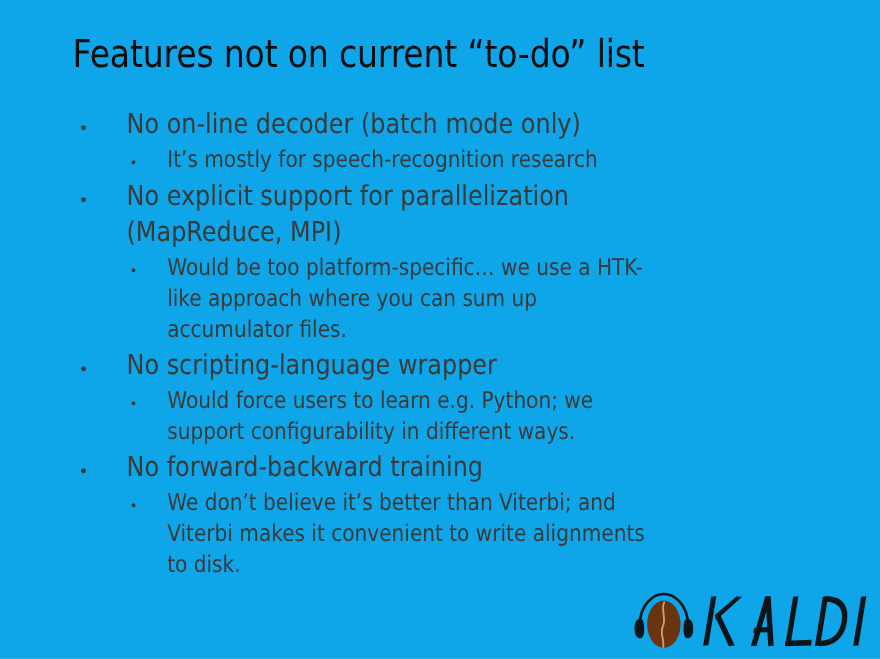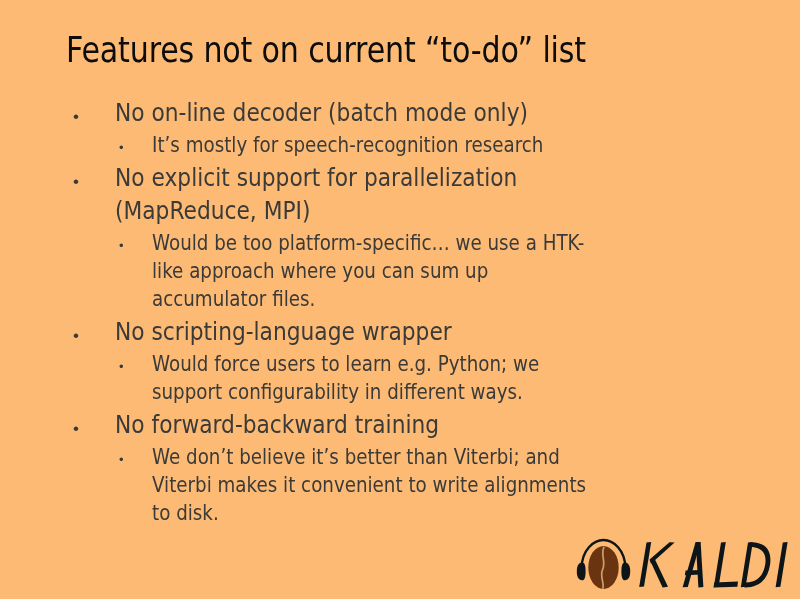--- a/index.html
+++ b/index.html
@@ -7,21 +7,21 @@
     padding: 0;
     background: #ffffff;
   }
   body {
     font-family: "Liberation Sans", sans-serif;
   }
   .slide {
     position: relative;
     width: 800px;
     height: 599px;
-    background: #fdba74;
+    background: #0ea5e9;
     overflow: hidden;
     box-sizing: border-box;
   }
 
   
   .slide-title {
     position: absolute;
     left: 66px;
     top: 28px;
     width: 700px;

